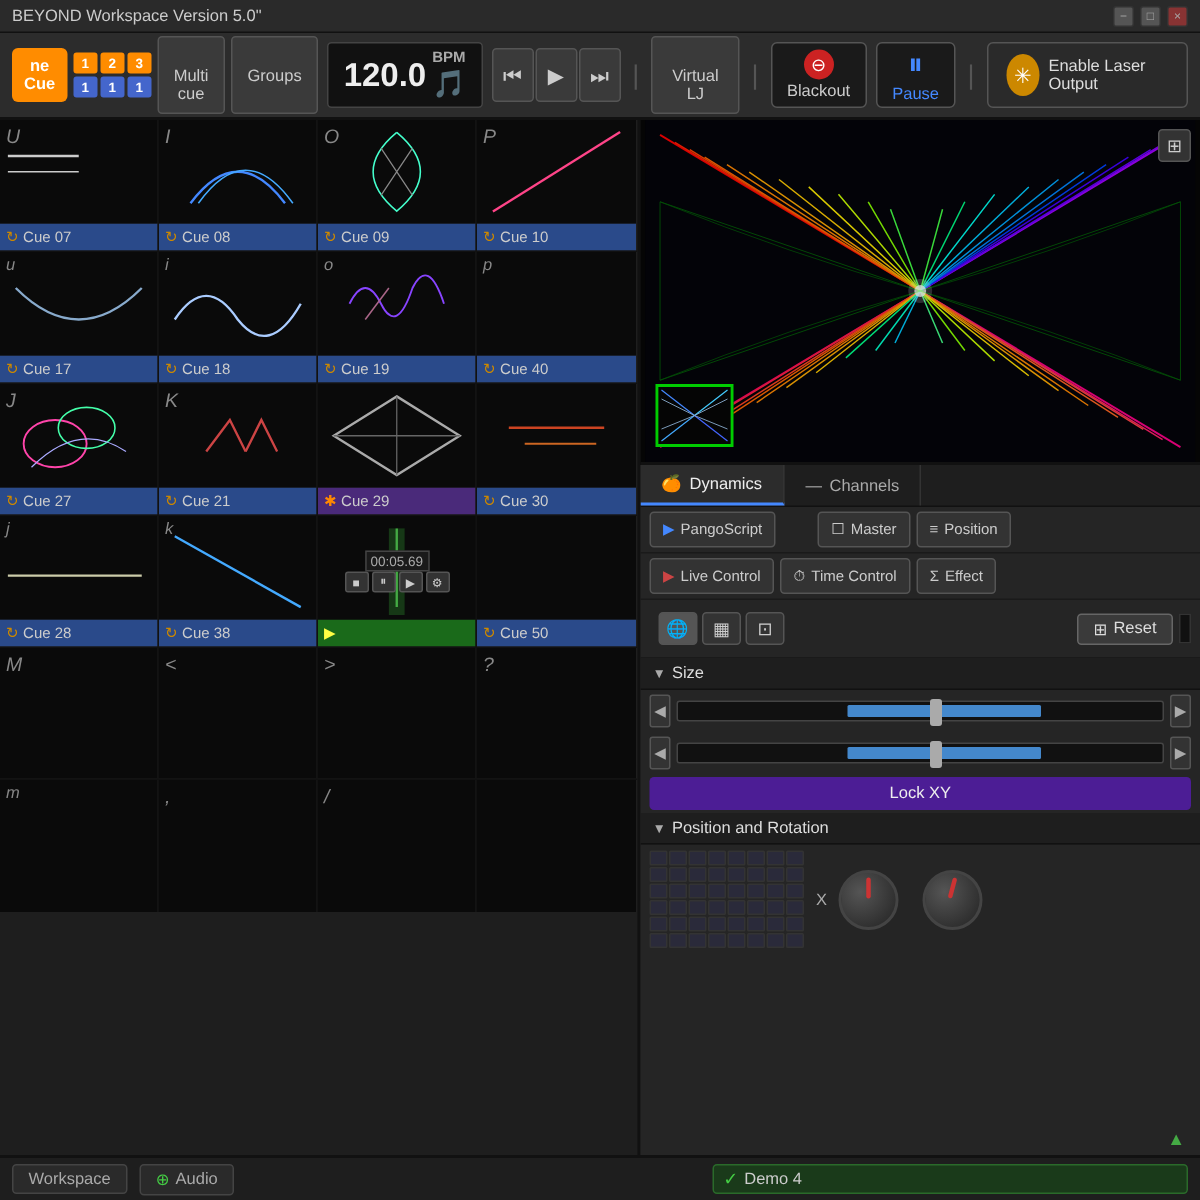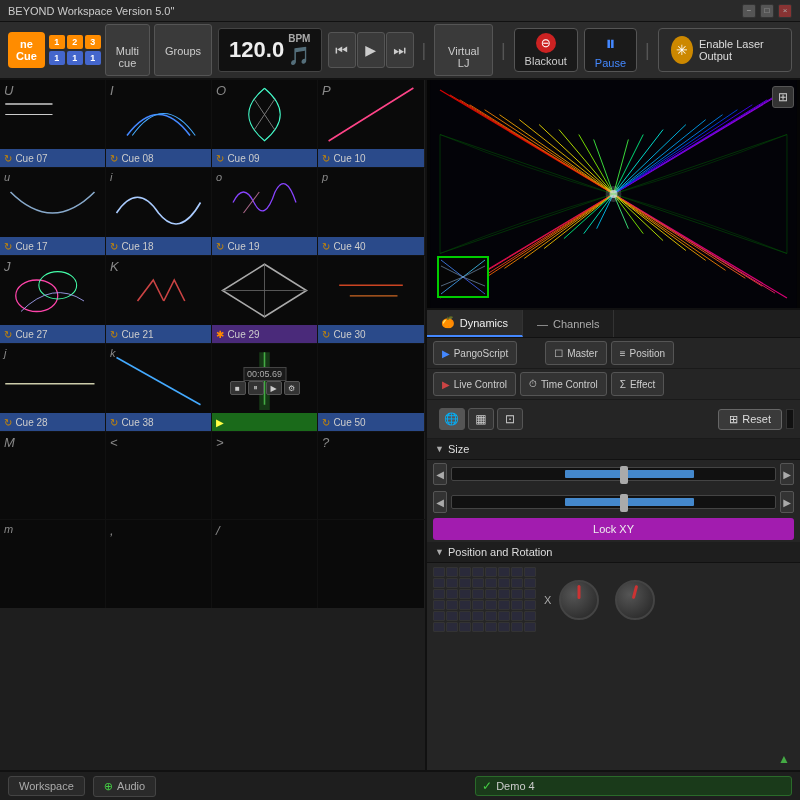--- a/index.html
+++ b/index.html
@@ -419,21 +419,21 @@
       width: 14px; height: 22px;
       background: #333;
       border: 1px solid #555;
       display: flex; align-items: center; justify-content: center;
       font-size: 10px; color: #aaa; cursor: pointer; border-radius: 2px;
     }
 
     .lock-xy-btn {
       margin: 2px 6px;
       height: 22px;
-      background: #a21caf;
+      background: #4c1d95;
       border: none;
       border-radius: 3px;
       color: #eee;
       font-size: 11px;
       cursor: pointer;
       width: calc(100% - 12px);
     }
 
     .pos-section {
       padding: 4px 6px;

